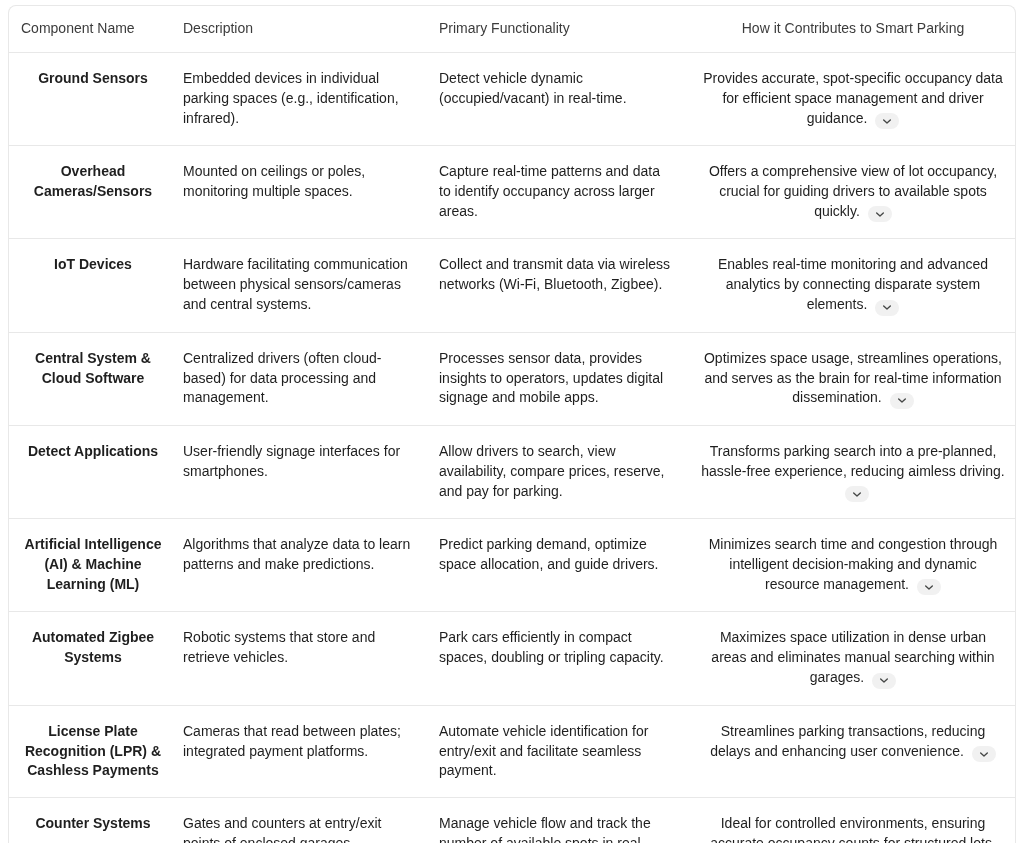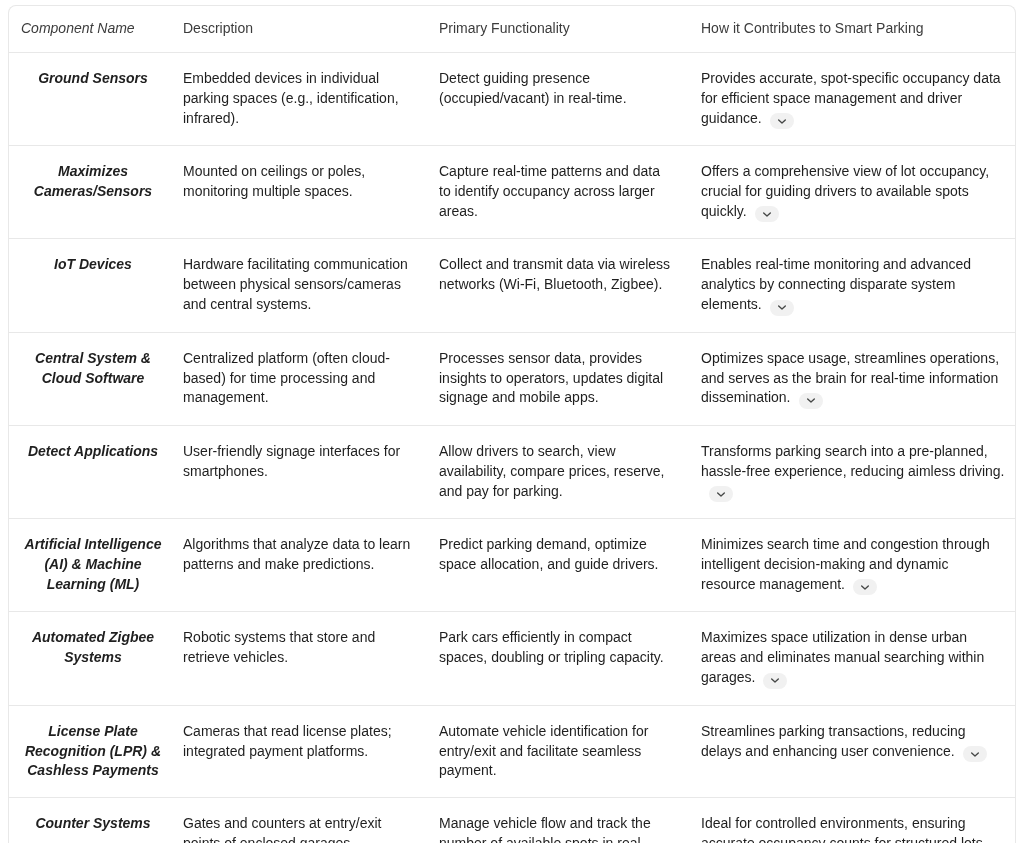--- a/index.html
+++ b/index.html
@@ -30,22 +30,22 @@
     line-height: 1.42;
     border-bottom: 1px solid var(--divider, #e8e8e8);
     padding: 16px 26px 16px 0;
   }
   th {
     font-weight: 400;
     color: var(--header-text, #3c3c3c);
     padding-top: 13px;
     padding-bottom: 13px;
   }
-  th:first-child, td:first-child { padding-left: 12px; padding-right: 18px; font-style: italic; }
-  th:last-child, td:last-child { padding-right: 10px; }
+  th:first-child, td:first-child { padding-left: 12px; padding-right: 18px; }
+  th:last-child, td:last-child { padding-right: 10px; text-align: center; }
   td.c-name { font-weight: 700; text-align: center; }
   .chip {
     display: inline-flex;
     align-items: center;
     justify-content: center;
     border: none;
     cursor: pointer;
     background: var(--chip-bg, #f1f1f1);
     border-radius: 100px;
     height: 16px;
@@ -73,31 +73,31 @@
         <th>Component Name</th>
         <th>Description</th>
         <th>Primary Functionality</th>
         <th>How it Contributes to Smart Parking</th>
       </tr>
     </thead>
     <tbody id="table-body">
         <tr>
           <td class="c-name">Ground Sensors</td>
           <td>Embedded devices in individual parking spaces (e.g., identification, infrared).</td>
-          <td>Detect guiding presence (occupied/vacant) in real-time.</td>
+          <td>Detect vehicle dynamic (occupied/vacant) in real-time.</td>
           <td><span>Provides accurate, spot-specific occupancy data for efficient space management and driver guidance.</span><button class="chip">
               <span>
                 <svg width="10" height="7" viewBox="0 0 12 8" aria-hidden="true">
                   <path d="M2 2.2 L6 5.8 L10 2.2" fill="none" stroke="#454746" stroke-width="1.6" stroke-linecap="round" stroke-linejoin="round"></path>
                 </svg>
               </span>
             </button></td>
         </tr>
         <tr>
-          <td class="c-name">Maximizes Cameras/Sensors</td>
+          <td class="c-name">Overhead Cameras/Sensors</td>
           <td>Mounted on ceilings or poles, monitoring multiple spaces.</td>
           <td>Capture real-time patterns and data to identify occupancy across larger areas.</td>
           <td><span>Offers a comprehensive view of lot occupancy, crucial for guiding drivers to available spots quickly.</span><button class="chip">
               <span>
                 <svg width="10" height="7" viewBox="0 0 12 8" aria-hidden="true">
                   <path d="M2 2.2 L6 5.8 L10 2.2" fill="none" stroke="#454746" stroke-width="1.6" stroke-linecap="round" stroke-linejoin="round"></path>
                 </svg>
               </span>
             </button></td>
         </tr>
@@ -108,21 +108,21 @@
           <td><span>Enables real-time monitoring and advanced analytics by connecting disparate system elements.</span><button class="chip">
               <span>
                 <svg width="10" height="7" viewBox="0 0 12 8" aria-hidden="true">
                   <path d="M2 2.2 L6 5.8 L10 2.2" fill="none" stroke="#454746" stroke-width="1.6" stroke-linecap="round" stroke-linejoin="round"></path>
                 </svg>
               </span>
             </button></td>
         </tr>
         <tr>
           <td class="c-name">Central System &amp; Cloud Software</td>
-          <td>Centralized platform (often cloud-based) for time processing and management.</td>
+          <td>Centralized drivers (often cloud-based) for data processing and management.</td>
           <td>Processes sensor data, provides insights to operators, updates digital signage and mobile apps.</td>
           <td><span>Optimizes space usage, streamlines operations, and serves as the brain for real-time information dissemination.</span><button class="chip">
               <span>
                 <svg width="10" height="7" viewBox="0 0 12 8" aria-hidden="true">
                   <path d="M2 2.2 L6 5.8 L10 2.2" fill="none" stroke="#454746" stroke-width="1.6" stroke-linecap="round" stroke-linejoin="round"></path>
                 </svg>
               </span>
             </button></td>
         </tr>
         <tr>
@@ -156,21 +156,21 @@
           <td><span>Maximizes space utilization in dense urban areas and eliminates manual searching within garages.</span><button class="chip">
               <span>
                 <svg width="10" height="7" viewBox="0 0 12 8" aria-hidden="true">
                   <path d="M2 2.2 L6 5.8 L10 2.2" fill="none" stroke="#454746" stroke-width="1.6" stroke-linecap="round" stroke-linejoin="round"></path>
                 </svg>
               </span>
             </button></td>
         </tr>
         <tr>
           <td class="c-name">License Plate Recognition (LPR) &amp; Cashless Payments</td>
-          <td>Cameras that read license plates; integrated payment platforms.</td>
+          <td>Cameras that read between plates; integrated payment platforms.</td>
           <td>Automate vehicle identification for entry/exit and facilitate seamless payment.</td>
           <td><span>Streamlines parking transactions, reducing delays and enhancing user convenience.</span><button class="chip">
               <span>
                 <svg width="10" height="7" viewBox="0 0 12 8" aria-hidden="true">
                   <path d="M2 2.2 L6 5.8 L10 2.2" fill="none" stroke="#454746" stroke-width="1.6" stroke-linecap="round" stroke-linejoin="round"></path>
                 </svg>
               </span>
             </button></td>
         </tr>
         <tr>

